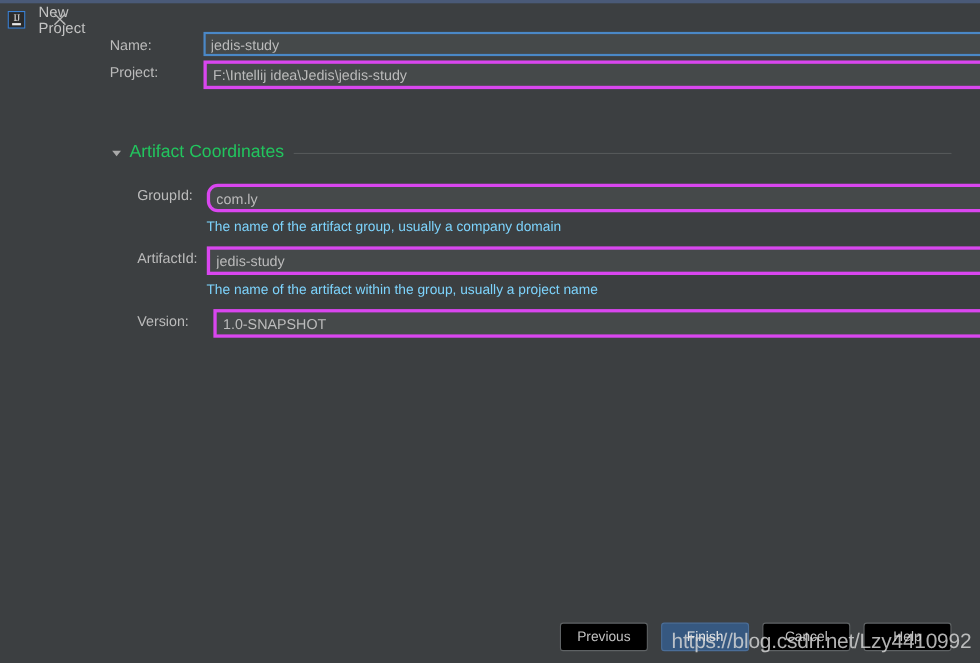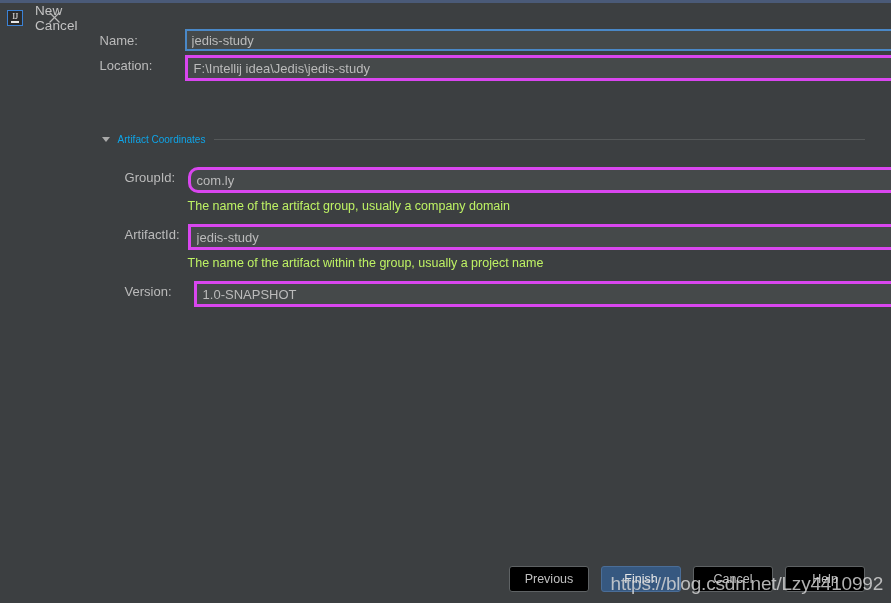--- a/index.html
+++ b/index.html
@@ -123,21 +123,21 @@
 
   .text-input.focused {
     border: 2px solid #4a88c7;
     background: #45494a;
     padding: 0 5px;
   }
 
   .hint-text {
     position: absolute;
     font-size: 12.5px;
-    color: #bef264;
+    color: #7dd3fc;
   }
 
   
   #location-wrap {
     position: absolute;
     display: flex;
     align-items: stretch;
   }
   #location-browse {
     width: 24px;
@@ -162,22 +162,22 @@
   }
   #section-triangle {
     width: 0; height: 0;
     border-left: 4.5px solid transparent;
     border-right: 4.5px solid transparent;
     border-top: 5px solid #a9a9a9;
     margin-right: 8px;
     cursor: pointer;
   }
   #section-title {
-    font-size: 10px;
-    color: #0ea5e9;
+    font-size: 16px;
+    color: #22c55e;
     white-space: nowrap;
   }
   #section-line {
     flex: 1 1 auto;
     height: 1px;
     background: #555859;
     margin-left: 9px;
   }
 
   
@@ -232,21 +232,21 @@
 </head>
 <body>
 
 <div id="window">
 
   <div id="titlebar">
     <div id="app-icon">
       <span class="ij-text">IJ</span>
       <span class="ij-bar"></span>
     </div>
-    <div id="title-text">New Cancel</div>
+    <div id="title-text">New Project</div>
     <div id="close-button">
       <svg width="13" height="13" viewBox="0 0 13 13">
         <line x1="1.5" y1="1.5" x2="11.5" y2="11.5" stroke="#b8b8b8" stroke-width="1.3"></line>
         <line x1="11.5" y1="1.5" x2="1.5" y2="11.5" stroke="#b8b8b8" stroke-width="1.3"></line>
       </svg>
     </div>
   </div>
 
   <div id="content">
 
@@ -257,21 +257,21 @@
 
     <div id="location-wrap" style="top:52px; left:107px; width:758px;">
       <input class="text-input" type="text" style="flex: 1 1 auto;" value="F:\Intellij idea\Jedis\jedis-study">
       <div id="location-browse">
         <svg width="14" height="12" viewBox="0 0 14 12">
           <path d="M0.5 1.5 L5 1.5 L6.3 3 L13.5 3 L13.5 10.5 L0.5 10.5 Z" fill="none" stroke="#9a9d9e" stroke-width="1.2"></path>
           <path d="M2.2 5 L13.3 5" stroke="#9a9d9e" stroke-width="1.2"></path>
         </svg>
       </div>
     </div>
-    <span class="field-label" style="position:absolute; left:22px; top:52px; line-height:22px;">Location:</span>
+    <span class="field-label" style="position:absolute; left:22px; top:52px; line-height:22px;">Project:</span>
 
     <div id="section-header">
       <div id="section-triangle"></div>
       <div id="section-title">Artifact Coordinates</div>
       <div id="section-line"></div>
     </div>
 
     <span class="field-label" style="position:absolute; left:47px; top:164px; line-height:22px;">GroupId:</span>
     <input class="text-input" type="text" style="position: absolute; left: 110px; top: 164px; width: 755px; border-radius: 10px;" value="com.ly">
     <span class="hint-text" style="left:110px; top:196px;">The name of the artifact group, usually a company domain</span>

